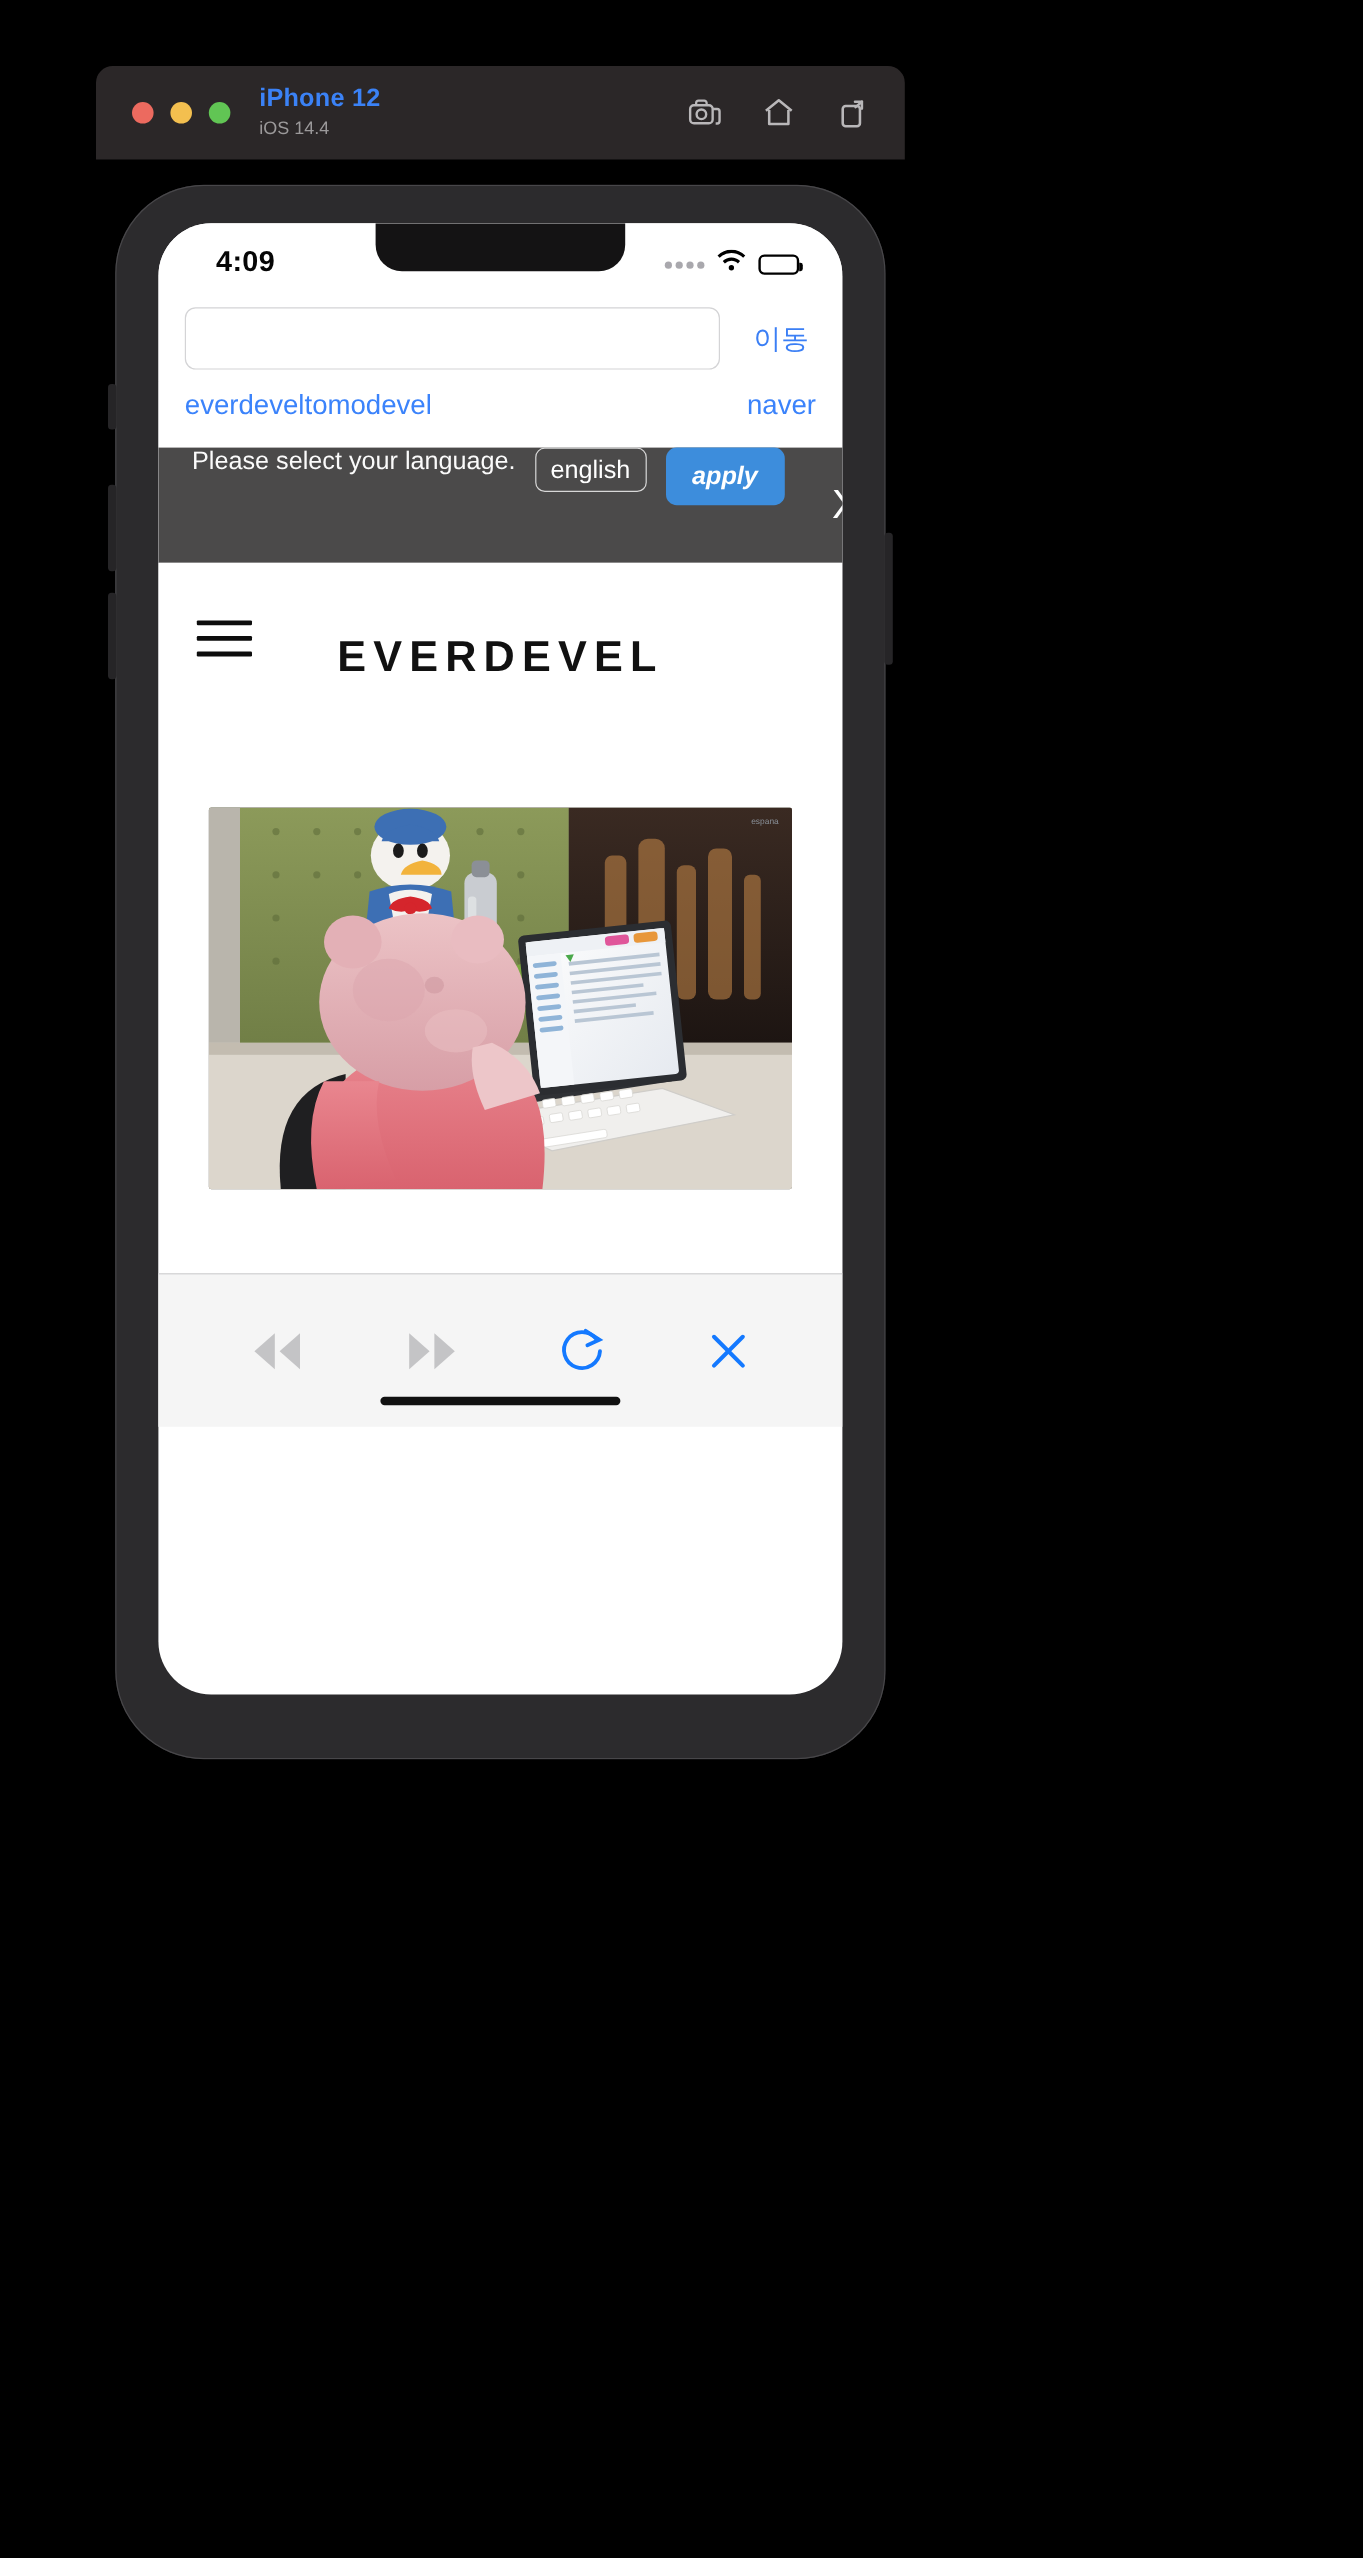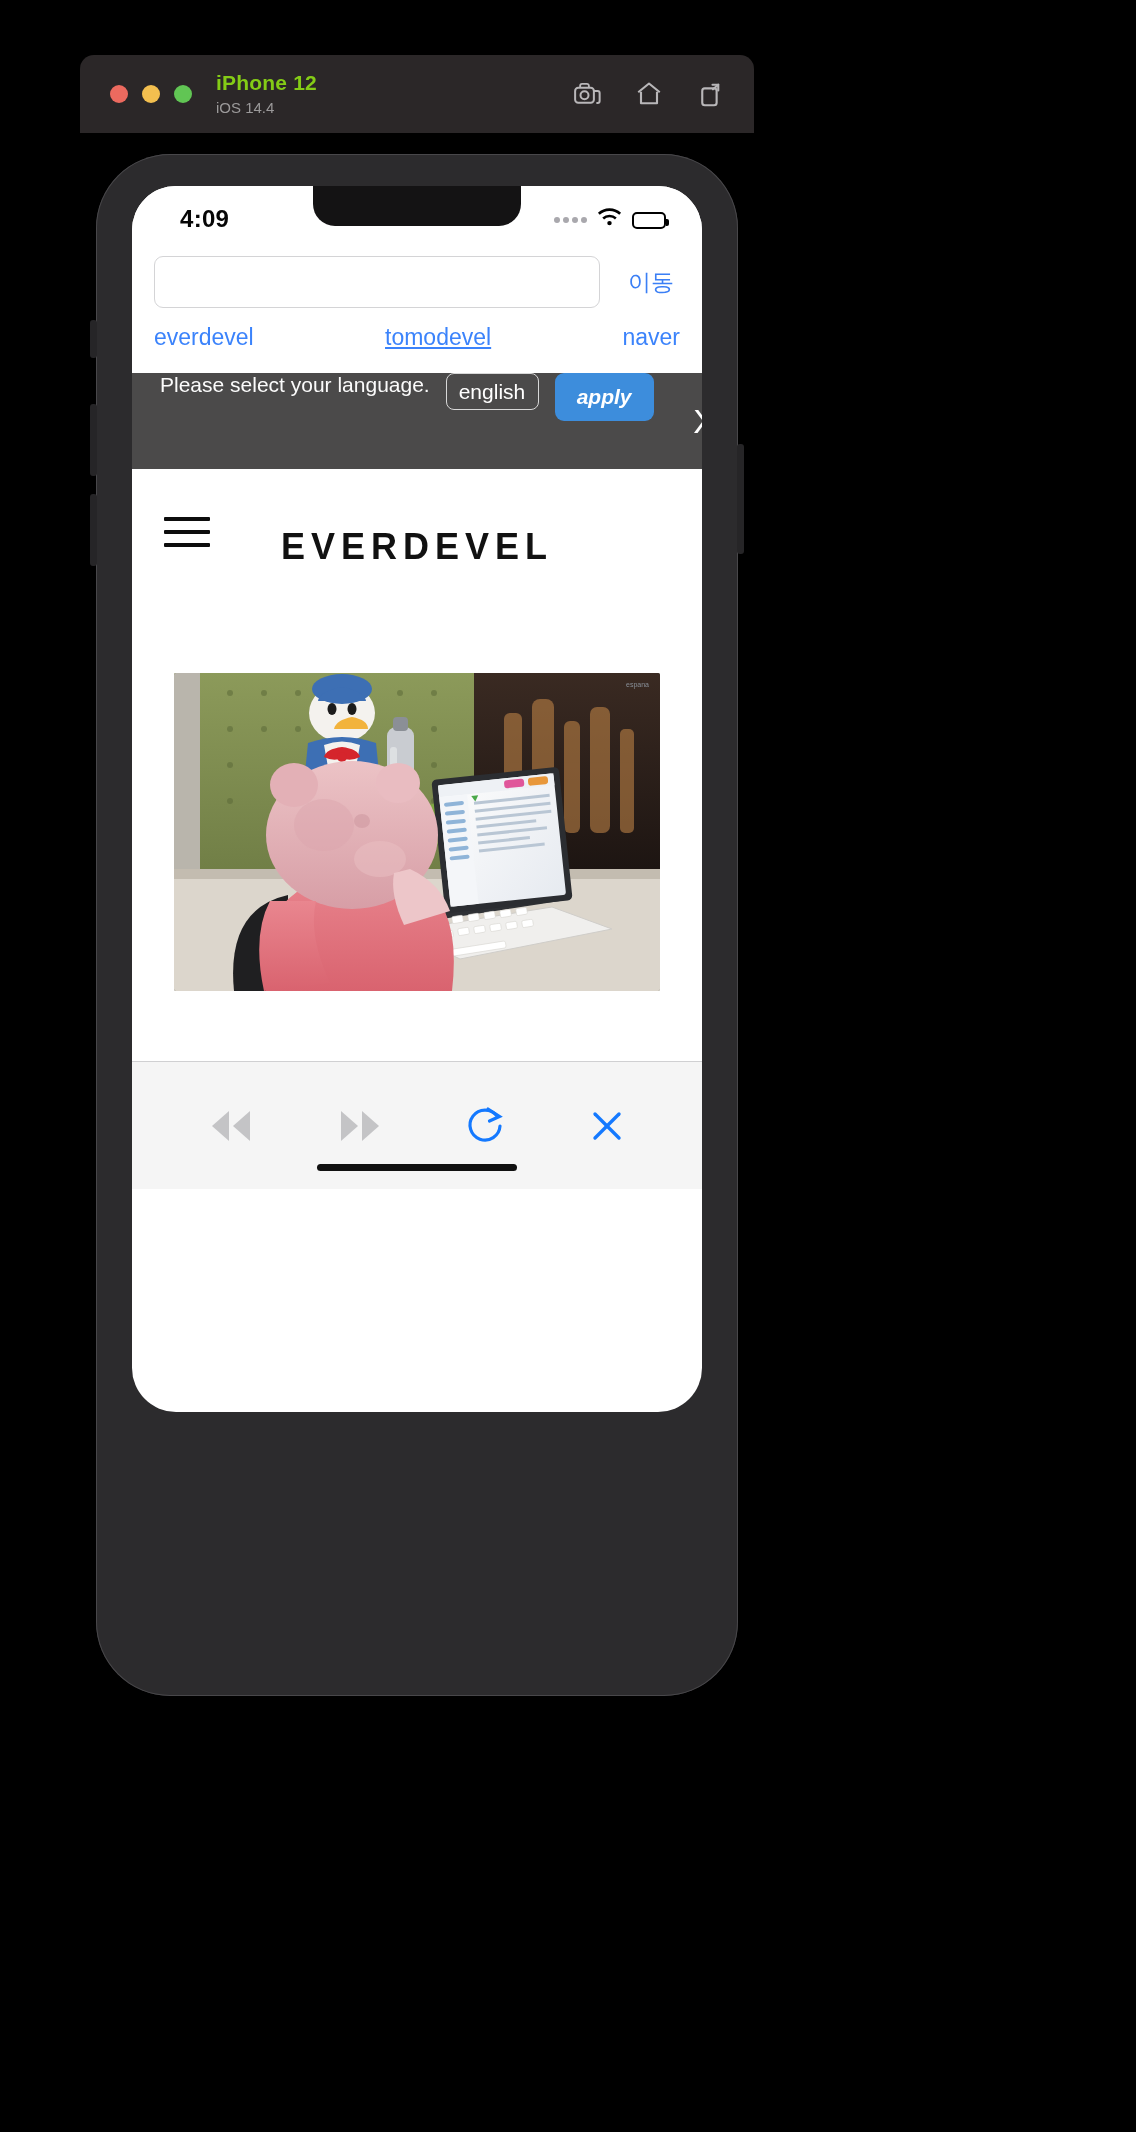--- a/index.html
+++ b/index.html
@@ -25,40 +25,40 @@
   .light { width:18px; height:18px; border-radius:50%; }
   .light.red { background:#ec6a5f; }
   .light.yellow { background:#f3bf4f; }
   .light.green { background:#61c554; }
 
   #sim-titlegroup {
     position:absolute; left:136px; top:50%;
     transform:translateY(-50%);
   }
   #sim-title {
-    color:#84cc16; font-size:21px; font-weight:bold;
+    color:#3b82f6; font-size:21px; font-weight:bold;
     letter-spacing:.2px; line-height:1.15;
   }
   #sim-subtitle {
     color:#9b999a; font-size:15px; font-weight:normal;
     line-height:1.3; margin-top:3px;
   }
 
   #sim-tools {
     position:absolute; right:28px; top:50%;
     transform:translateY(-50%);
     display:flex; align-items:center; gap:32px;
   }
   .sim-tool { width:30px; height:30px; display:block; }
   .sim-tool svg { display:block; }
 
   
   #device-frame {
     position:absolute; left:96px; top:154px;
-    width:642px; height:1542px;
+    width:642px; height:1312px;
     background:#2c2b2d;
     border-radius:74px;
     box-shadow:0 0 0 1px #48474a inset;
   }
   .side-btn {
     position:absolute; background:#262527; border-radius:3px;
   }
   #btn-silent { left:-6px; top:166px; width:7px; height:38px; }
   #btn-volup  { left:-6px; top:250px; width:7px; height:72px; }
   #btn-voldn  { left:-6px; top:340px; width:7px; height:72px; }
@@ -121,21 +121,21 @@
   
   #link-row {
     display:flex; background:#fff;
     padding:6px 22px 22px 22px; align-items:baseline;
   }
   .site-link {
     color:#3b83fb; font-size:23px; text-decoration:none;
     white-space:nowrap;
   }
   #link-0 { flex:0 0 auto; }
-  #link-1 { flex:1; text-align:center;text-decoration:underline; }
+  #link-1 { flex:1; text-align:left; }
   #link-2 { flex:0 0 auto; }
 
   
   #lang-bar {
     background:#4b4a4a; height:96px;
     display:flex; align-items:flex-start;
     padding:0 0 0 28px; gap:16px; position:relative;
   }
   #lang-text { color:#fbfbfb; font-size:21px; white-space:nowrap; }
   #lang-select {

